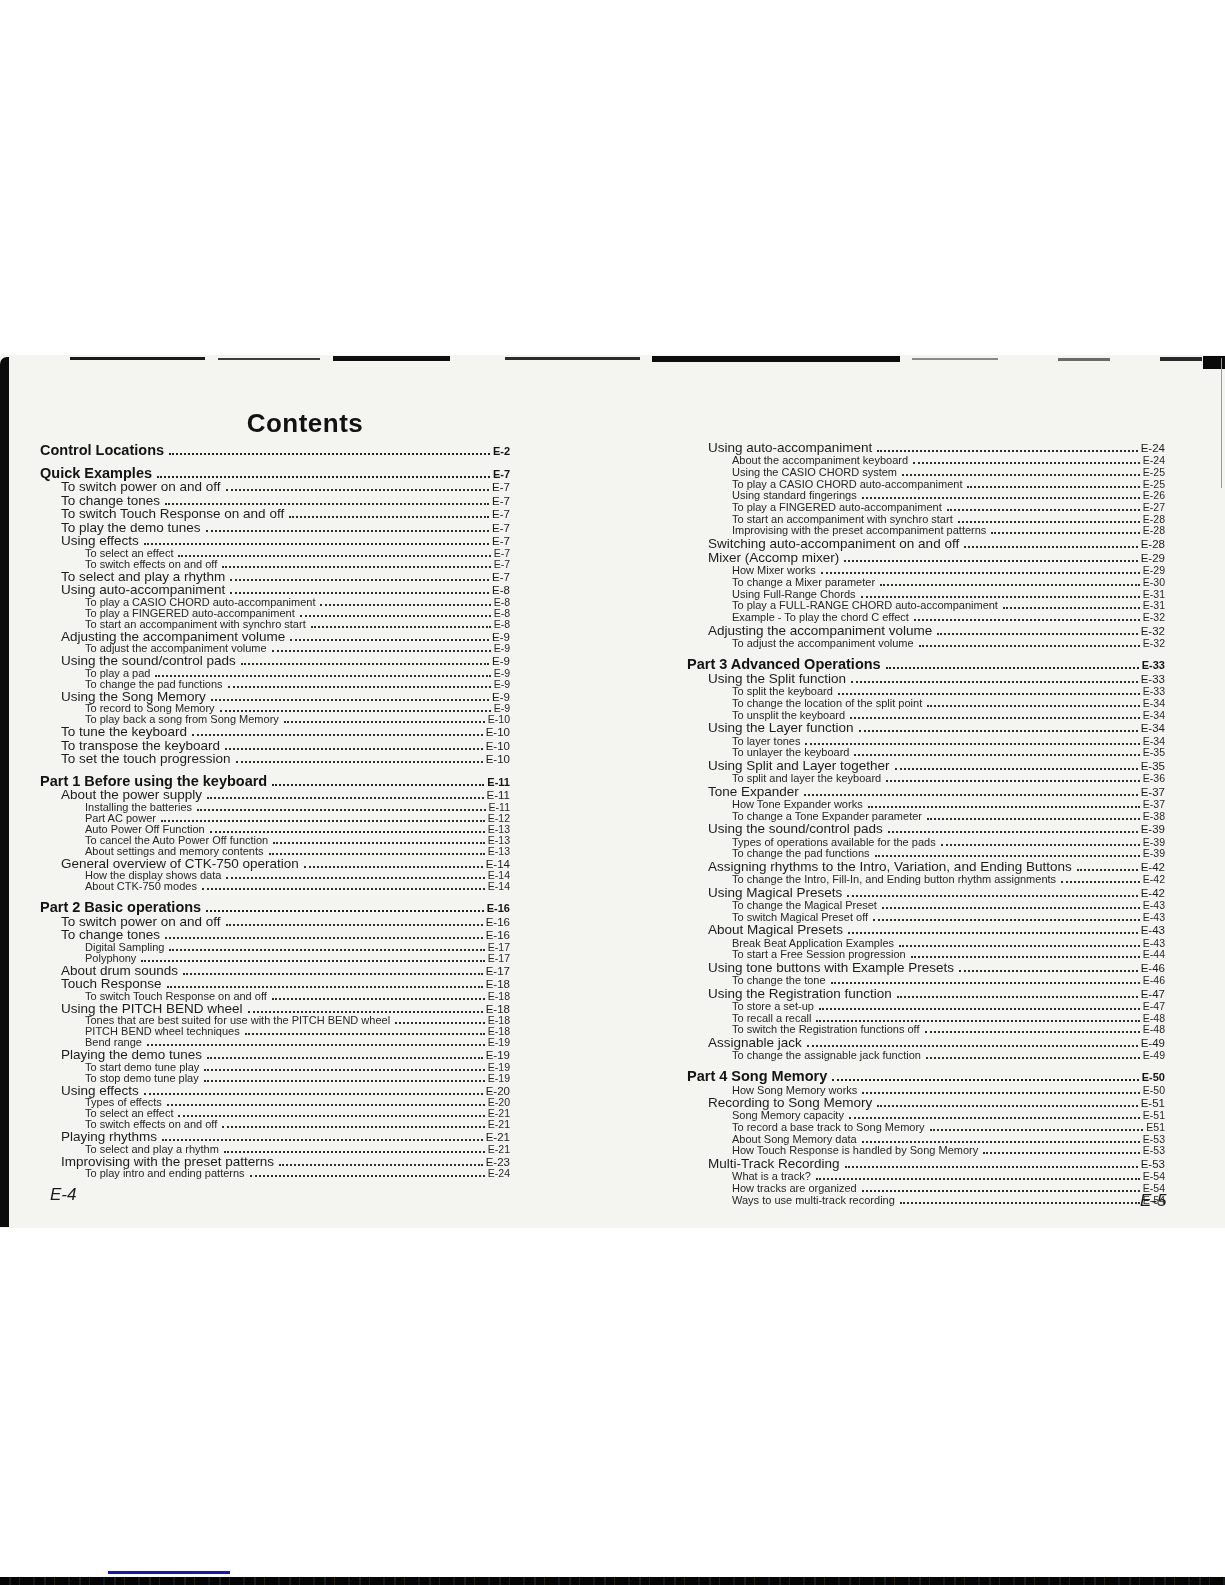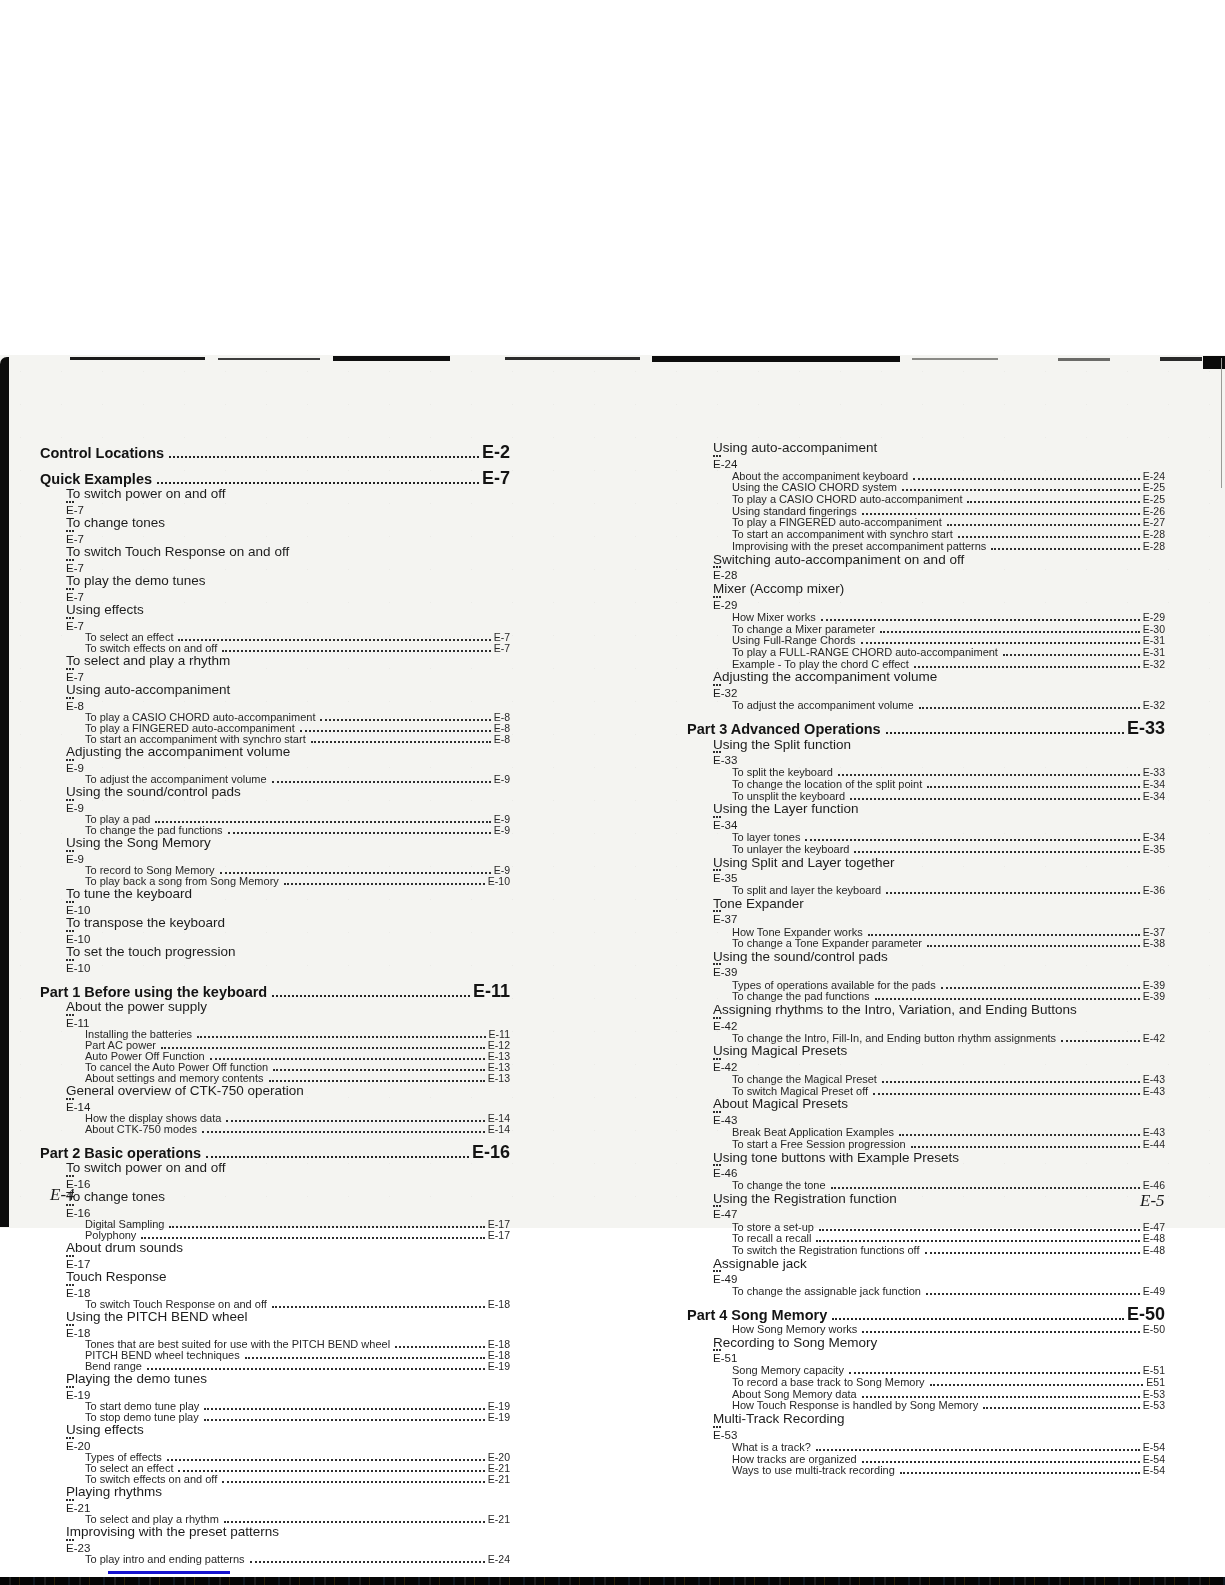--- a/index.html
+++ b/index.html
@@ -23,54 +23,55 @@
   .blue-line{position:absolute;left:108px;top:1571px;width:122px;height:3px;}
   .bottom-bar{
     position:absolute;left:0;top:1577px;width:1225px;height:8px;
     background:repeating-linear-gradient(90deg,#050505 0 9px,#1c1c1c 9px 11px,#050505 11px 19px,#2a2008 19px 20px,#050505 20px 33px,#101820 33px 35px);
   }
   
   .title{
     position:absolute;left:52px;top:36px;width:470px;padding-left:36px;box-sizing:border-box;
     text-align:center;font-size:26px;font-weight:700;letter-spacing:.5px;color:#121212;
   }
-  .footer{position:absolute;font-family:Liberation Serif, serif;font-style:italic;font-size:17px;color:#1a1a1a;}
+  .footer{position:absolute;font-family:Liberation Sans, sans-serif;font-style:italic;font-size:17px;color:#1a1a1a;}
   .footer-left{left:50px;top:830px;}
   .footer-right{left:1140px;top:836px;}
   
   .col{position:absolute;}
   .col-left{left:40px;top:80px;width:470px;}
   .col-right{left:687px;top:86px;width:478px;}
   .row{display:flex;align-items:baseline;line-height:1;color:#1c1c1c;}
   .col-right .row{margin-bottom:0.7px;}
   .t{white-space:nowrap;}
   .leader{flex:1 1 auto;min-width:8px;border-bottom:2px dotted #2e2e2e;margin:0 3px 2px 5px;}
   .pg{white-space:nowrap;}
   .lvl0{font-weight:700;font-size:14.5px;margin-top:8px;color:#131313;}
-  .lvl0 .pg{font-size:18px;}
+  .lvl0 .pg{font-size:11px;}
   .lvl0 .leader{border-bottom:2.2px dotted #222;}
-  .lvl1{font-size:13.5px;padding-left:21px;flex-direction:column;}
+  .lvl1{font-size:13.5px;padding-left:21px;}
   .lvl1 .pg{font-size:11.5px;}
   .lvl2{font-size:11px;padding-left:45px;color:#272727;}
   .lvl2 .pg{font-size:10.5px;}
 </style>
 </head>
 <body>
 
 <div class="paper">
 
   <div class="seg" style="left:70px;top:2px;width:135px;height:3px;"></div>
   <div class="seg" style="left:218px;top:3px;width:102px;height:2px;background:#3d3d3d;"></div>
   <div class="seg" style="left:333px;top:1px;width:117px;height:5px;background:#101010;"></div>
   <div class="seg" style="left:505px;top:2px;width:135px;height:3px;background:#2c2c2c;"></div>
   <div class="seg" style="left:652px;top:1px;width:248px;height:6px;background:#0d0d0d;"></div>
   <div class="seg" style="left:912px;top:3px;width:86px;height:2px;background:#8a8a86;"></div>
   <div class="seg" style="left:1058px;top:3px;width:52px;height:3px;background:#6b6b68;"></div>
   <div class="seg" style="left:1160px;top:2px;width:42px;height:4px;background:#2a2a2a;"></div>
 
+  <h1 class="title">Contents</h1>
 
   <div class="col col-left" id="toc-left">
       <div class="row lvl0">
         <span class="t">Control Locations</span>
         <span class="leader"></span>
         <span class="pg">E-2</span>
       </div>
       <div class="row lvl0">
         <span class="t">Quick Examples</span>
         <span class="leader"></span>

